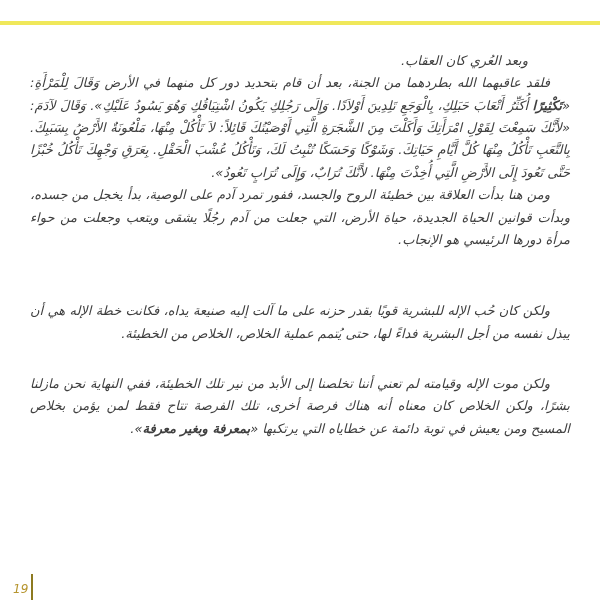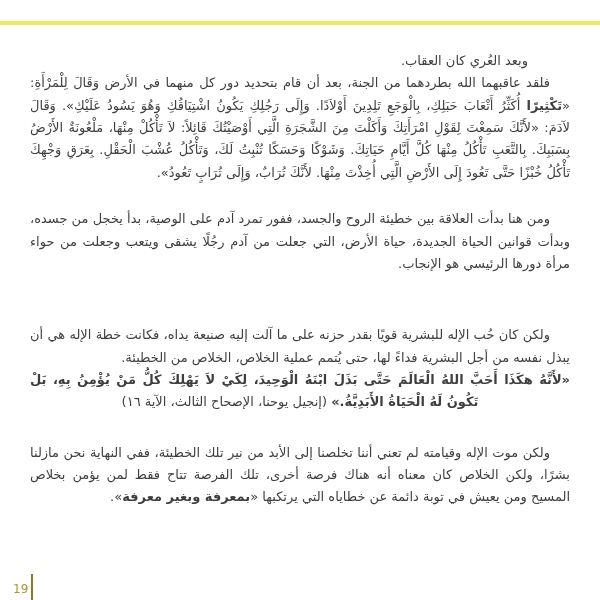--- a/index.html
+++ b/index.html
@@ -16,20 +16,21 @@
     height: 600px;
     background: var(--background);
     font-family: "DejaVu Sans", sans-serif;
   }
   .page {
     position: relative;
     width: 600px;
     height: 600px;
     background: var(--background);
     overflow: hidden;
+    font-style: italic;
   }
   .top-rule {
     position: absolute;
     top: 21px;
     left: 0;
     width: 100%;
     height: 4px;
     background: var(--accent-yellow);
   }
   .content {
@@ -41,21 +42,21 @@
     unicode-bidi: embed;
     text-align: justify;
     color: var(--text-color);
     font-size: 13px;
     line-height: 1.72;
   }
   .para { margin: 0; }
   .para .bold { font-weight: bold; }
   .indent { text-indent: 20px; }
   .indent-lg { text-indent: 42px; }
-  .gap-md { margin-top: 24px; }
+  .gap-md { }
   .gap-lg { margin-top: 49px; }
   .gap-sm { margin-top: 28px; }
   .citation-para { text-align-last: center; }
   .page-num {
     position: absolute;
     left: 13px;
     bottom: 5px;
     color: var(--page-number-color);
     font-size: 12px;
     line-height: 1;
@@ -78,21 +79,20 @@
 
   <main class="content">
     <p class="para indent-lg"><span>وبعد العُري كان العقاب.</span></p>
 
     <p class="para indent"><span>فلقد عاقبهما الله بطردهما من الجنة، بعد أن قام بتحديد دور كل منهما في الأرض وَقَالَ لِلْمَرْأَةِ: «</span><span class="bold">تَكْثِيرًا</span><span> أُكَثِّرُ أَتْعَابَ حَبَلِكِ، بِالْوَجَعِ تَلِدِينَ أَوْلاَدًا. وَإِلَى رَجُلِكِ يَكُونُ اشْتِيَاقُكِ وَهُوَ يَسُودُ عَلَيْكِ». وَقَالَ لآدَمَ: «لأَنَّكَ سَمِعْتَ لِقَوْلِ امْرَأَتِكَ وَأَكَلْتَ مِنَ الشَّجَرَةِ الَّتِي أَوْصَيْتُكَ قَائِلاً: لاَ تَأْكُلْ مِنْهَا، مَلْعُونَةٌ الأَرْضُ بِسَبَبِكَ. بِالتَّعَبِ تَأْكُلُ مِنْهَا كُلَّ أَيَّامِ حَيَاتِكَ. وَشَوْكًا وَحَسَكًا تُنْبِتُ لَكَ، وَتَأْكُلُ عُشْبَ الْحَقْلِ. بِعَرَقِ وَجْهِكَ تَأْكُلُ خُبْزًا حَتَّى تَعُودَ إِلَى الأَرْضِ الَّتِي أُخِذْتَ مِنْهَا. لأَنَّكَ تُرَابٌ، وَإِلَى تُرَابٍ تَعُودُ».</span></p>
 
     <p class="para indent gap-md"><span>ومن هنا بدأت العلاقة بين خطيئة الروح والجسد، ففور تمرد آدم على الوصية، بدأ يخجل من جسده، وبدأت قوانين الحياة الجديدة، حياة الأرض، التي جعلت من آدم رجُلًا يشقى ويتعب وجعلت من حواء مرأة دورها الرئيسي هو الإنجاب.</span></p>
 
     <p class="para indent gap-lg"><span>ولكن كان حُب الإله للبشرية قويًا بقدر حزنه على ما آلت إليه صنيعة يداه، فكانت خطة الإله هي أن يبذل نفسه من أجل البشرية فداءً لها، حتى يُتمم عملية الخلاص، الخلاص من الخطيئة.</span></p>
 
-    <p class="para citation-para"><span class="bold">«لأَنَّهُ هكَذَا أَحَبَّ اللهُ الْعَالَمَ حَتَّى بَذَلَ ابْنَهُ الْوَحِيدَ، لِكَيْ لاَ يَهْلِكَ كُلُّ مَنْ يُؤْمِنُ بِهِ، بَلْ تَكُونُ لَهُ الْحَيَاةُ الأَبَدِيَّةُ.»</span><span> (إنجيل يوحنا، الإصحاح الثالث، الآية ١٦)</span></p>
 
     <p class="para indent gap-sm"><span>ولكن موت الإله وقيامته لم تعني أننا تخلصنا إلى الأبد من نير تلك الخطيئة، ففي النهاية نحن مازلنا بشرًا، ولكن الخلاص كان معناه أنه هناك فرصة أخرى، تلك الفرصة تتاح فقط لمن يؤمن بخلاص المسيح ومن يعيش في توبة دائمة عن خطاياه التي يرتكبها «</span><span class="bold">بمعرفة وبغير معرفة</span><span>».</span></p>
 
   </main>
 
   <div class="page-num">19</div>
 
   <div class="footer-bar"></div>
 
 </div>

